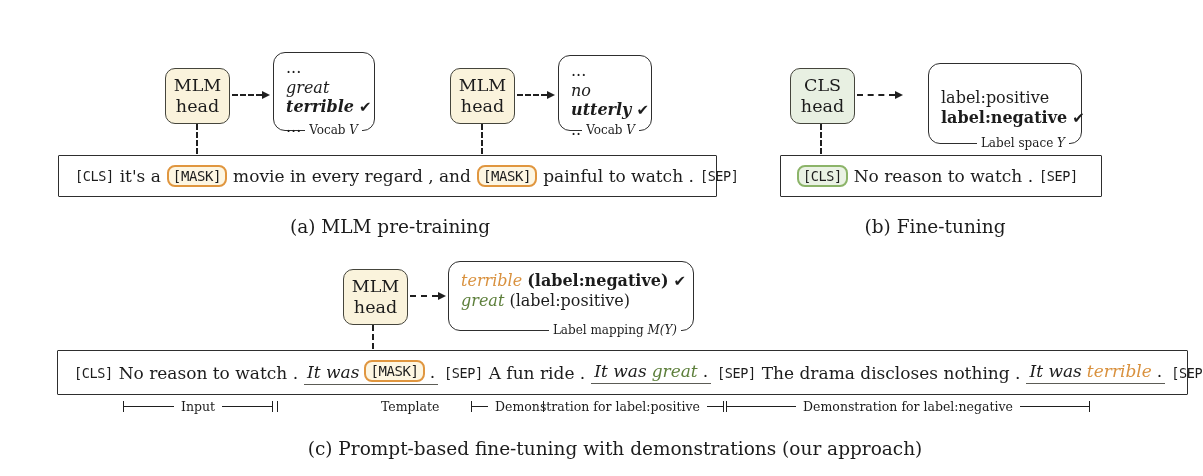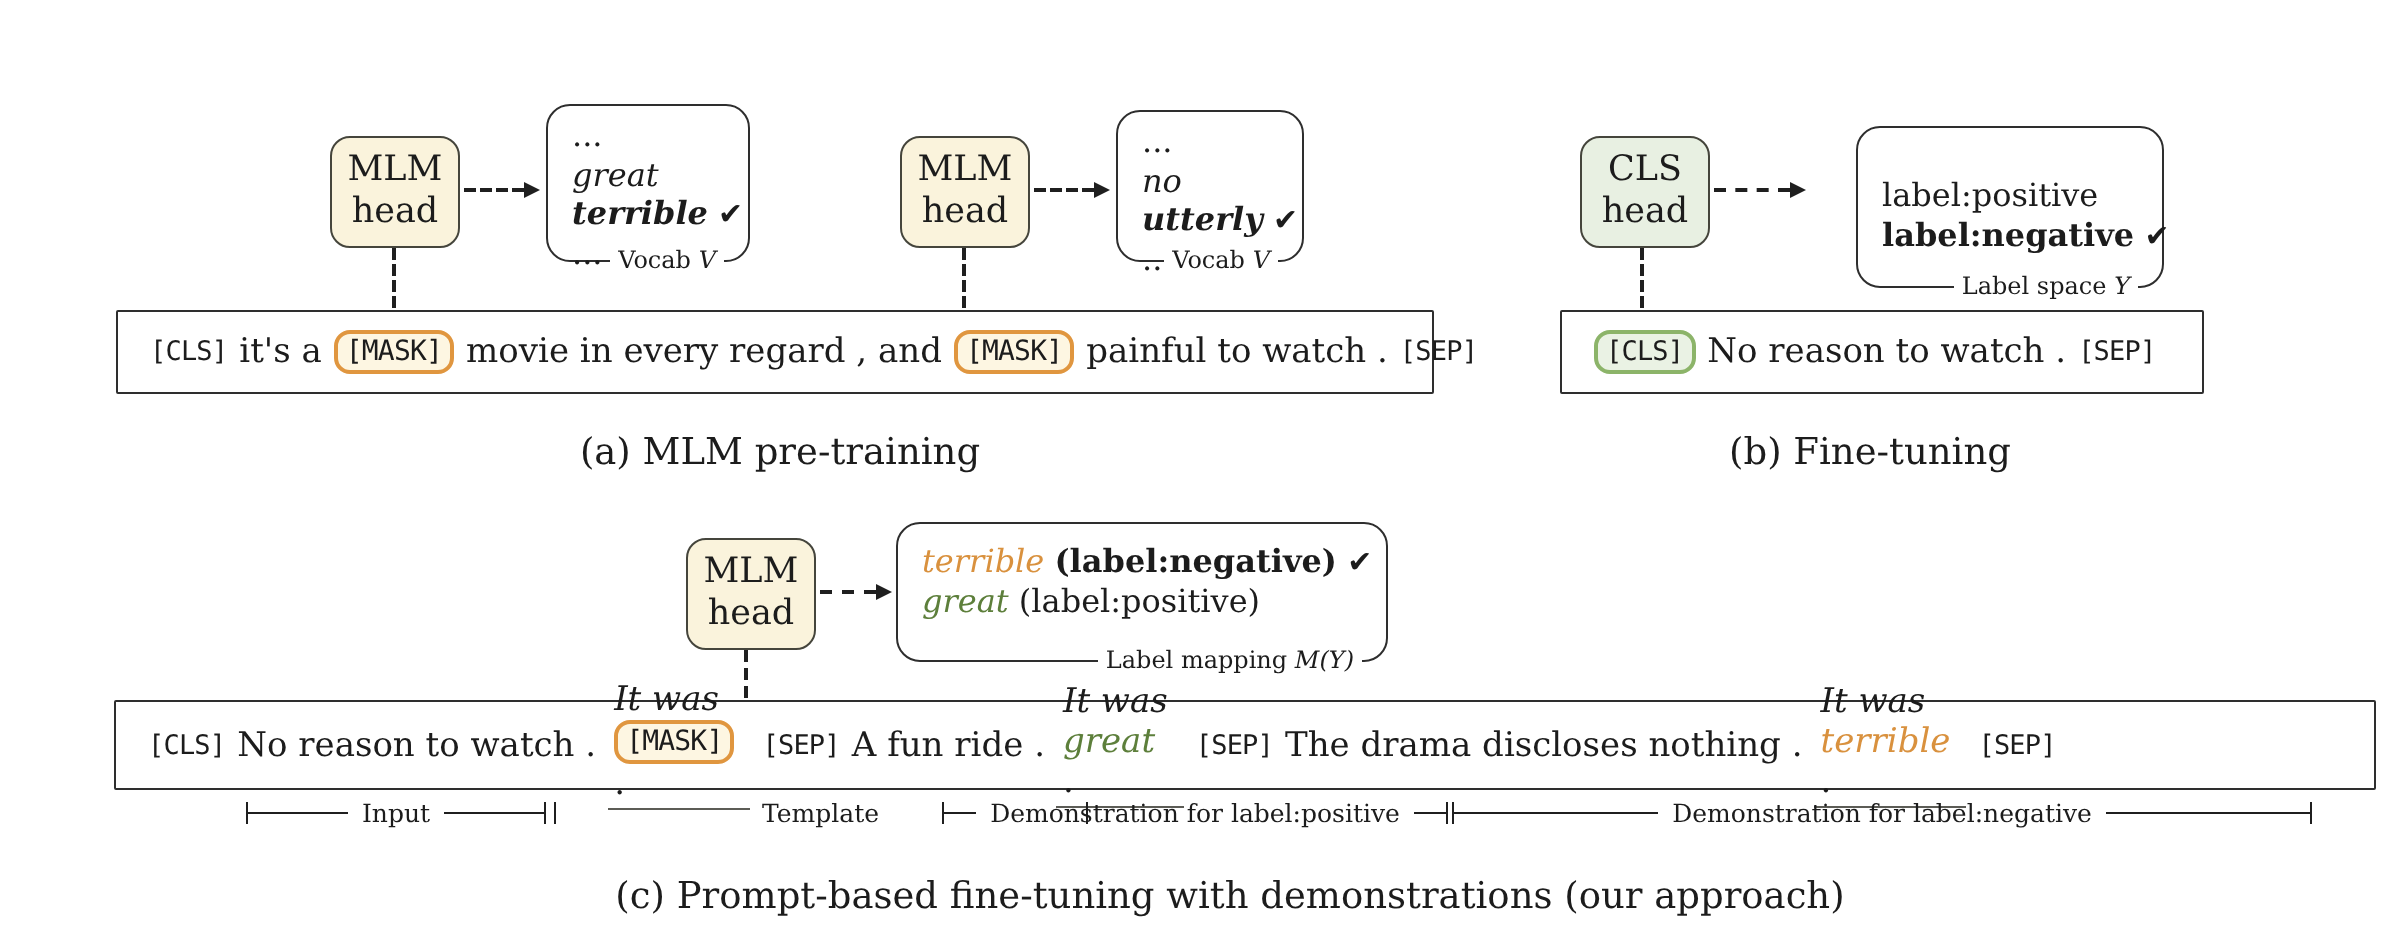--- a/index.html
+++ b/index.html
@@ -33,22 +33,22 @@
   .clstok{border:2px solid #8cb469;border-radius:8px;background:#eaf2e4;
           padding:1px 4px;font-family:"DejaVu Sans Mono", monospace;font-size:13.5px;
           letter-spacing:-0.4px;}
 
   .it{font-style:italic;}
   .b{font-weight:bold;}
   .greentxt{color:#5d7f3b;}
   .orangetxt{color:#d9913e;}
   .check{font-family:"DejaVu Sans", sans-serif;font-weight:bold;font-size:15px;}
 
-  .ulgroup{display:inline-flex;align-items:flex-start;border-bottom:1.6px solid #5c5c56;
-           padding:0 3px 2px 3px;flex-direction:column;}
+  .ulgroup{display:inline-flex;align-items:flex-end;border-bottom:1.6px solid #5c5c56;
+           padding:0 3px 2px 3px;}
   .ulgroup>*{margin-right:5px;}
   .ulgroup>*:last-child{margin-right:0;}
 
   
   .harrow{position:absolute;display:flex;align-items:center;height:10px;}
   .harrow .dash{flex:1;height:0;border-top:2.4px dashed #1f1f1f;}
   .harrow .tri{width:0;height:0;border-top:4.5px solid transparent;
                border-bottom:4.5px solid transparent;border-left:8px solid #1f1f1f;}
   .vdash{position:absolute;width:0;border-left:2.4px dashed #1f1f1f;}
 
@@ -192,21 +192,21 @@
     <div class="line"></div>
       <div class="tick"></div>
   </div>
   <div class="bracket" style="left:471px;top:400px;width:253px;">
     <div class="tick"></div>
       <div class="line"></div>
     <span class="lbl">Demonstration for label:positive</span>
     <div class="line"></div>
       <div class="tick"></div>
   </div>
-  <div class="bracket" style="left:726px;top:400px;width:430px;">
+  <div class="bracket" style="left:726px;top:400px;width:364px;">
     <div class="tick"></div>
       <div class="line"></div>
     <span class="lbl">Demonstration for label:negative</span>
     <div class="line"></div>
       <div class="tick"></div>
   </div>
 
   <div class="caption" style="left:290px;top:438px;width:650px;">(c) Prompt-based fine-tuning with demonstrations (our approach)</div>
 
 </div>

